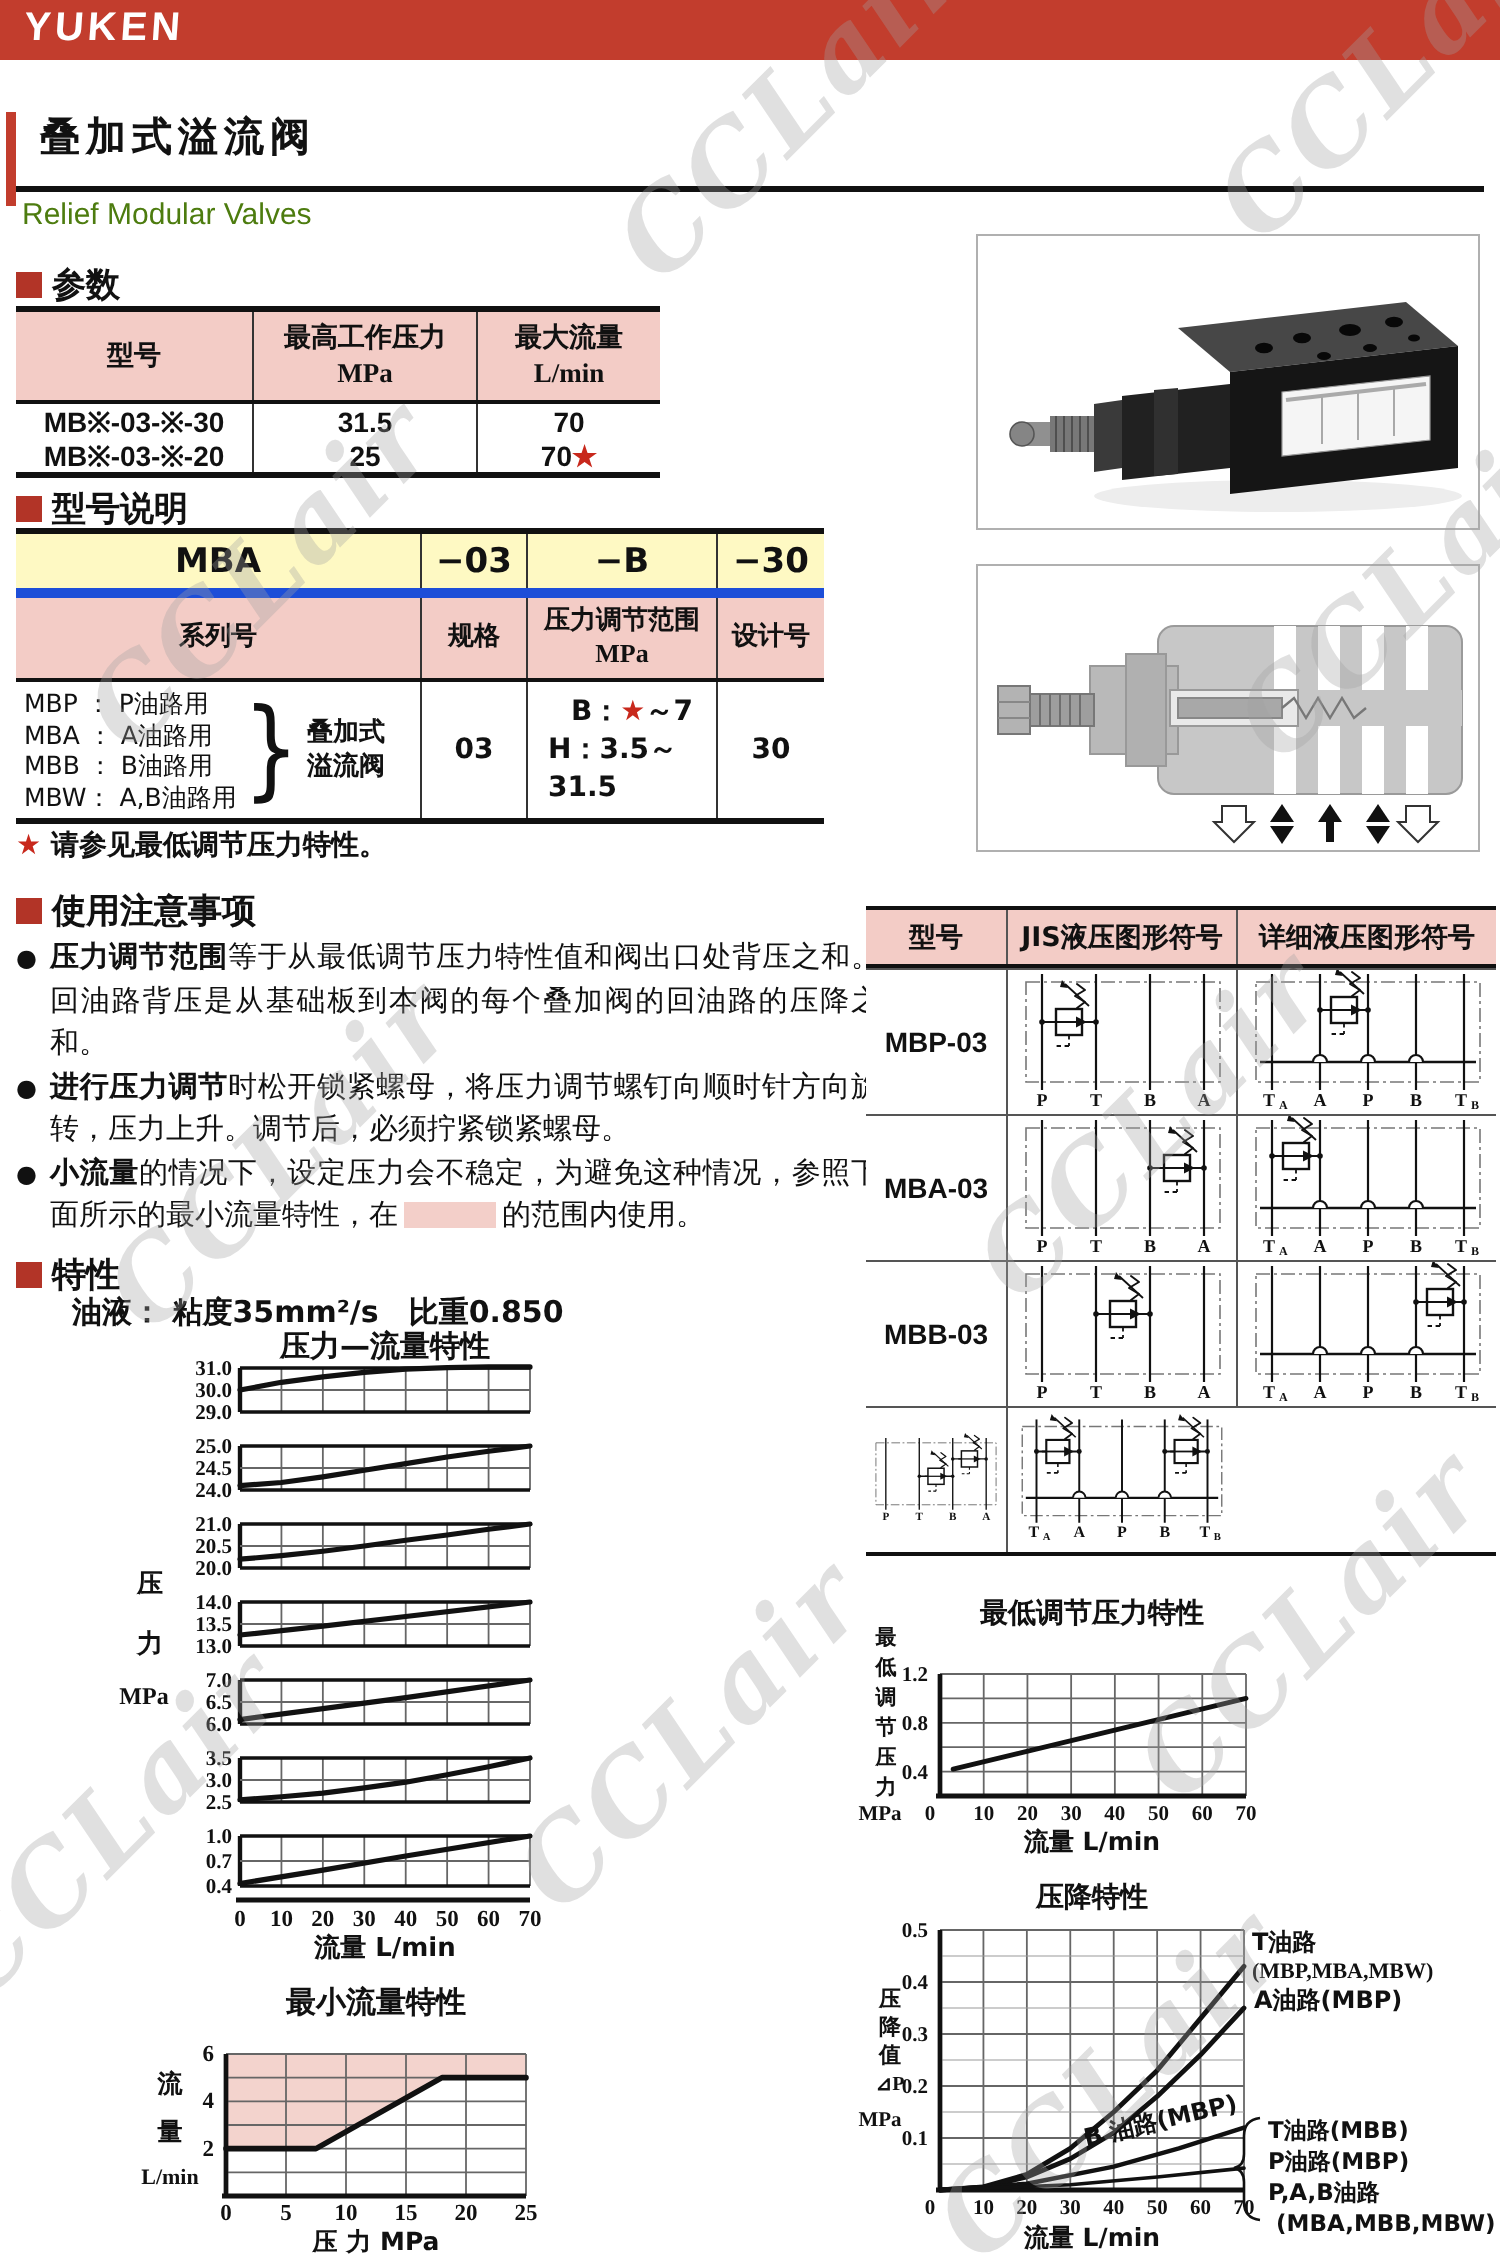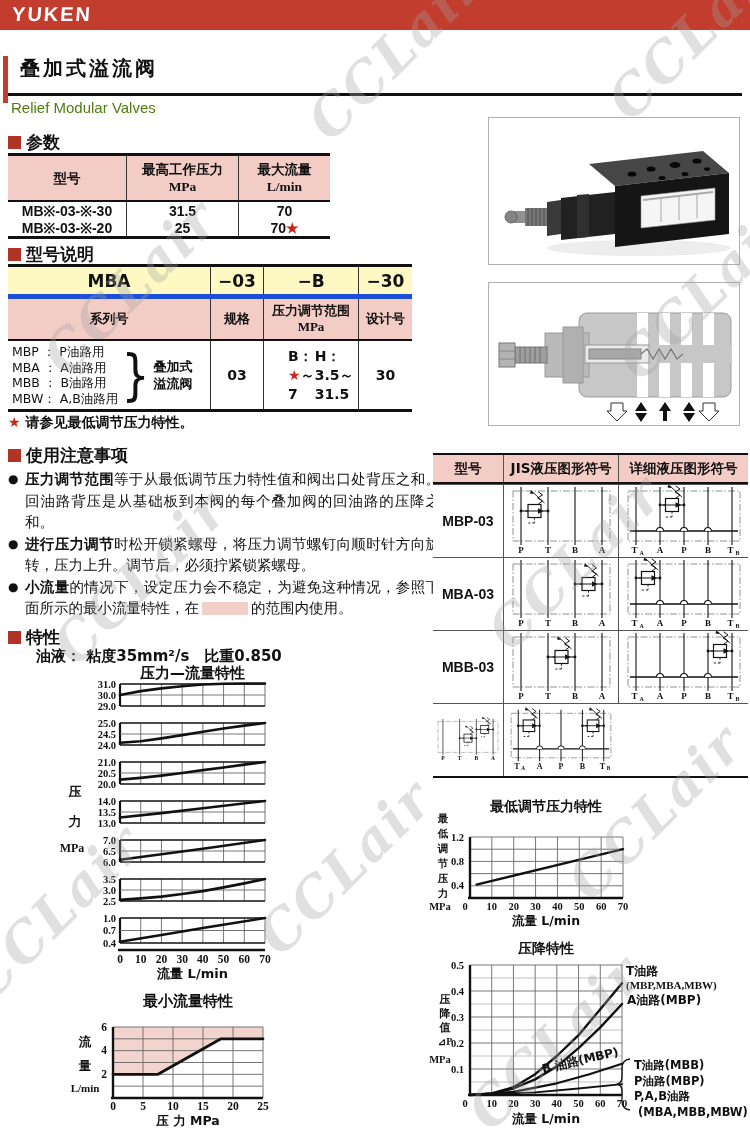--- a/index.html
+++ b/index.html
@@ -45,21 +45,21 @@
   .mr2{border-top:5px solid #1d4ed8}
   .mr2 > div{min-height:40px;display:flex;flex-direction:column;align-items:center;
              justify-content:center;font-weight:bold;font-size:13px;background:#f3ccc6;line-height:16px}
   .mbody{border-top:2.5px solid #111}
   .mbody > div{min-height:68px;display:flex;align-items:center;justify-content:center;
                font-weight:bold;font-size:14px}
   .mc1{justify-content:flex-start !important;padding-left:4px}
   .mlist{font-size:12.5px;line-height:15.5px;font-weight:normal;white-space:nowrap}
   .brace{font-size:52px;font-weight:normal;transform:scale(.85,1.05);margin:0 1px;line-height:1}
   .mbl{font-size:13px;line-height:17px;font-weight:bold}
-  .mc3{flex-direction:row;align-items:center;padding-left:24px;
+  .mc3{flex-direction:column;align-items:center;padding-left:10px;
        font-size:13px;line-height:19px}
   .footnote{position:absolute;left:8px;top:414px;font-size:14px;font-weight:bold}
   
   #notes{position:absolute;left:8px;top:469px;width:432px}
   .note{position:relative;padding-left:17px;font-size:14.5px;line-height:21.5px;
         text-align:justify;margin-bottom:0}
   .dot{position:absolute;left:0;top:0;font-size:12px}
   .lead{font-weight:bold}
   .rangebox{display:inline-block;width:46px;height:13px;background:#f3cfc9;vertical-align:-2px;margin:0 3px}
   .fluid{position:absolute;left:36px;top:647px;font-size:15px;font-weight:bold}

